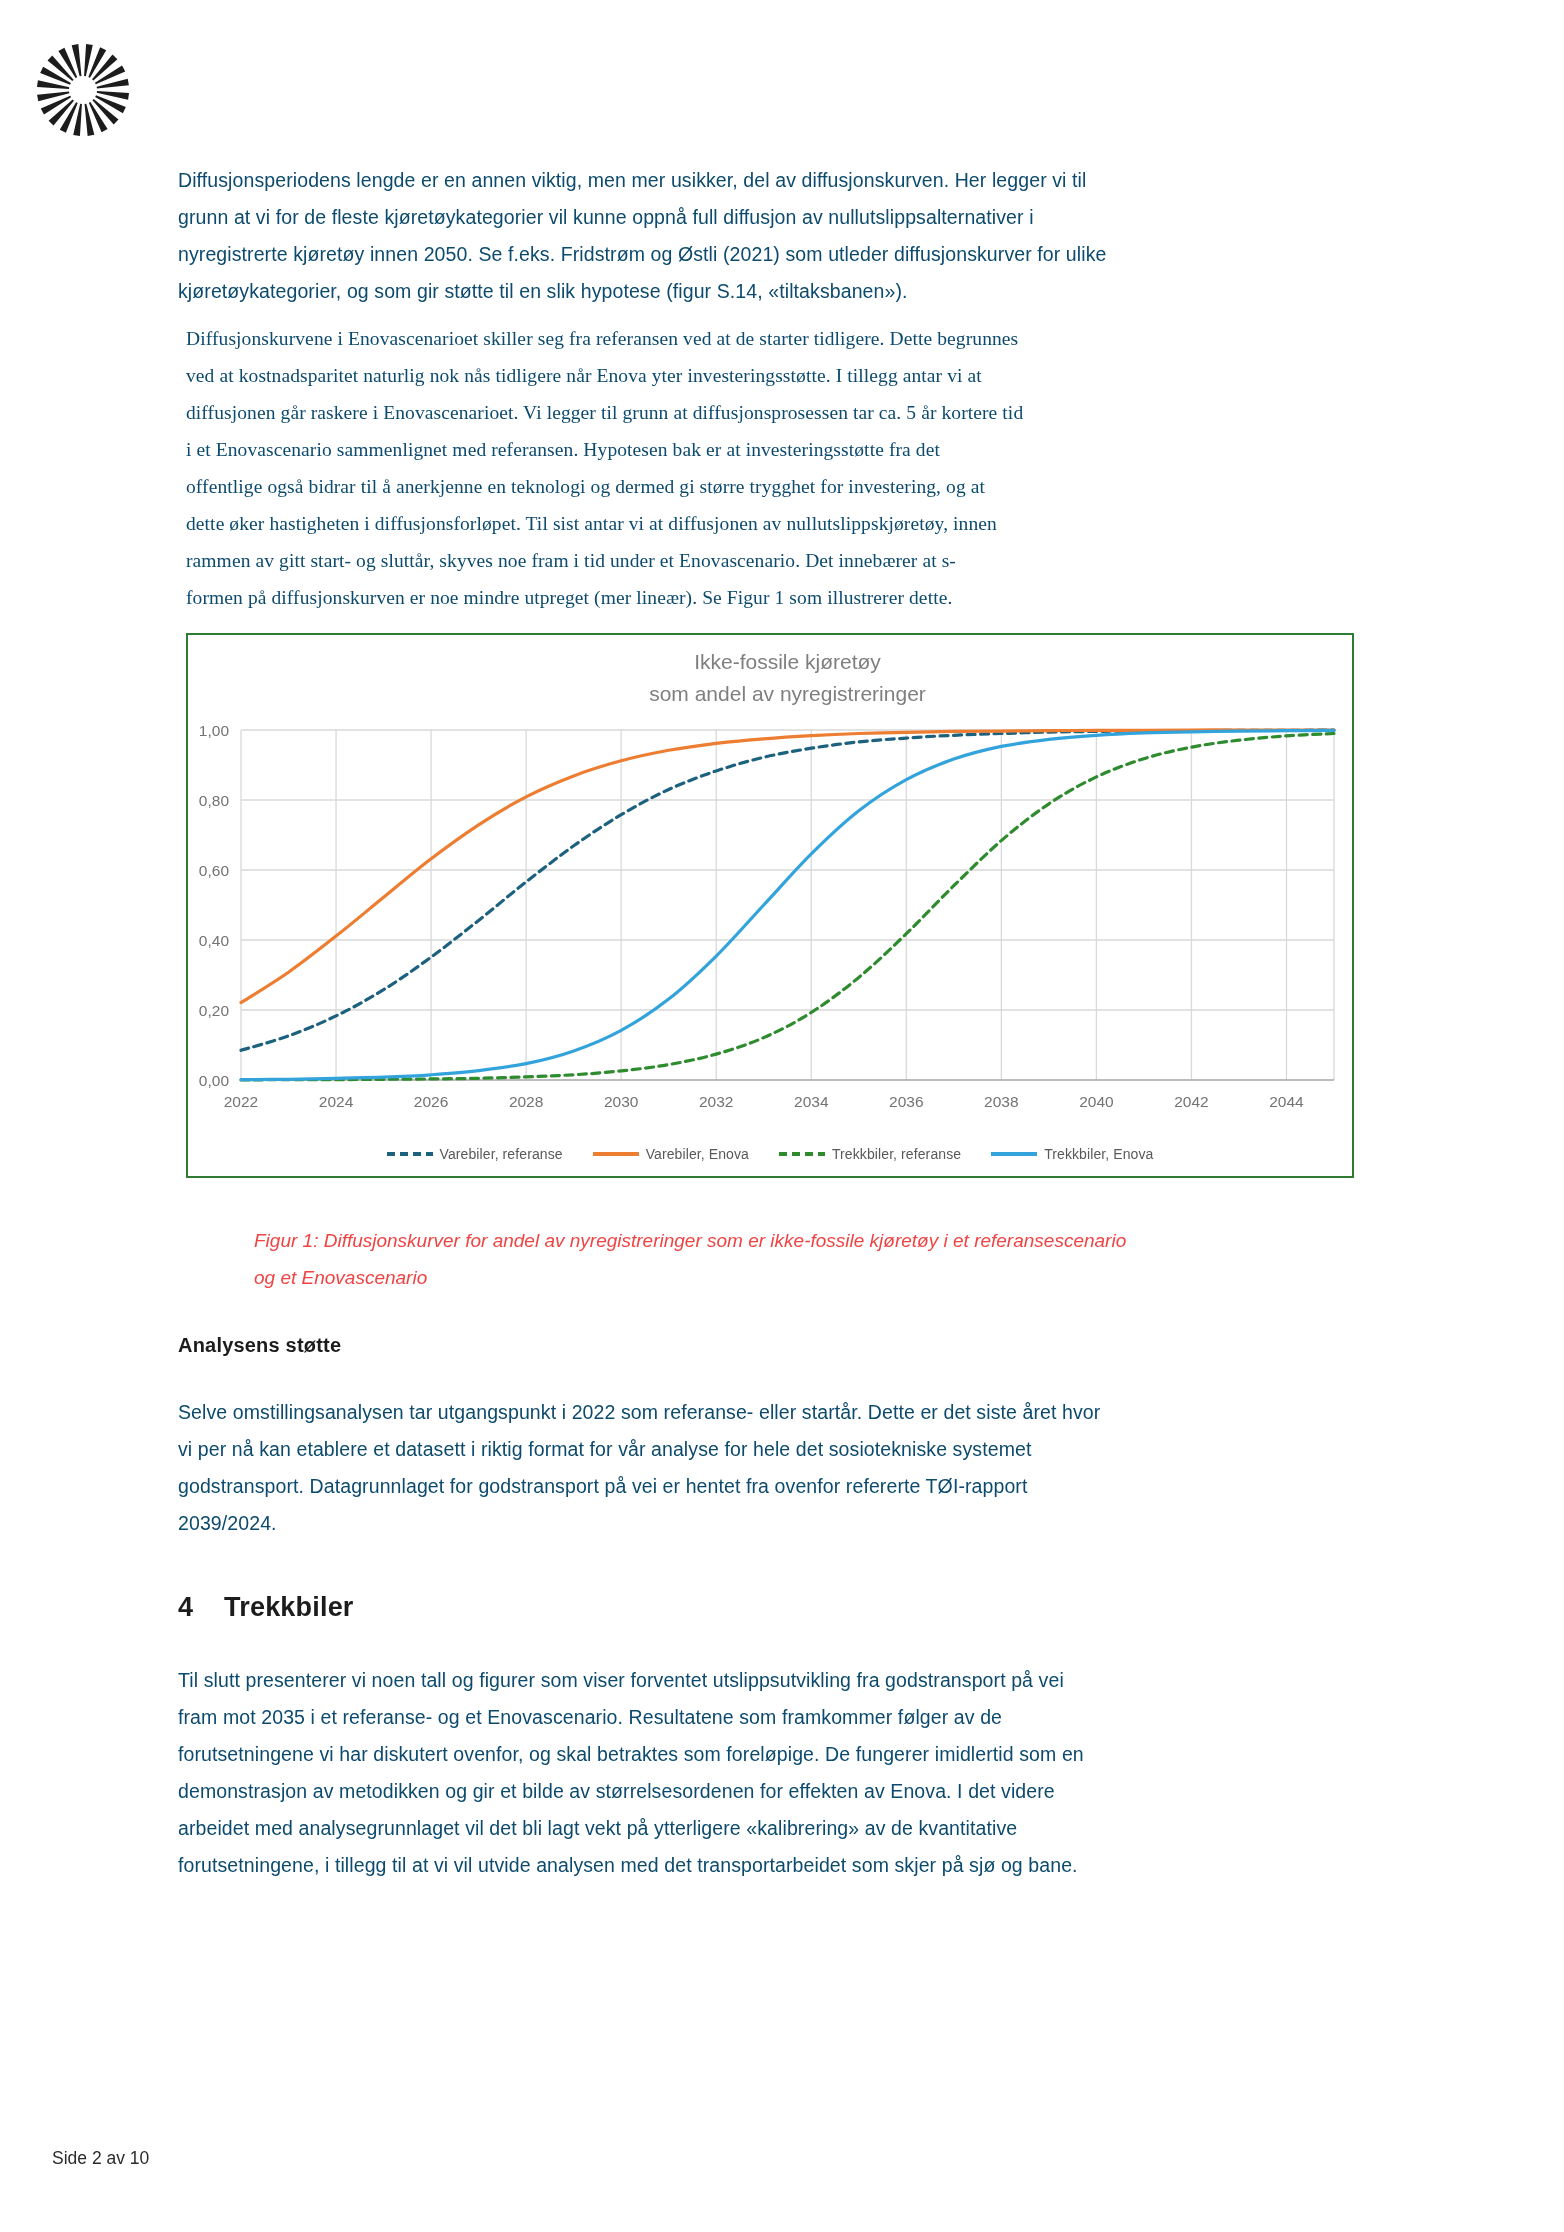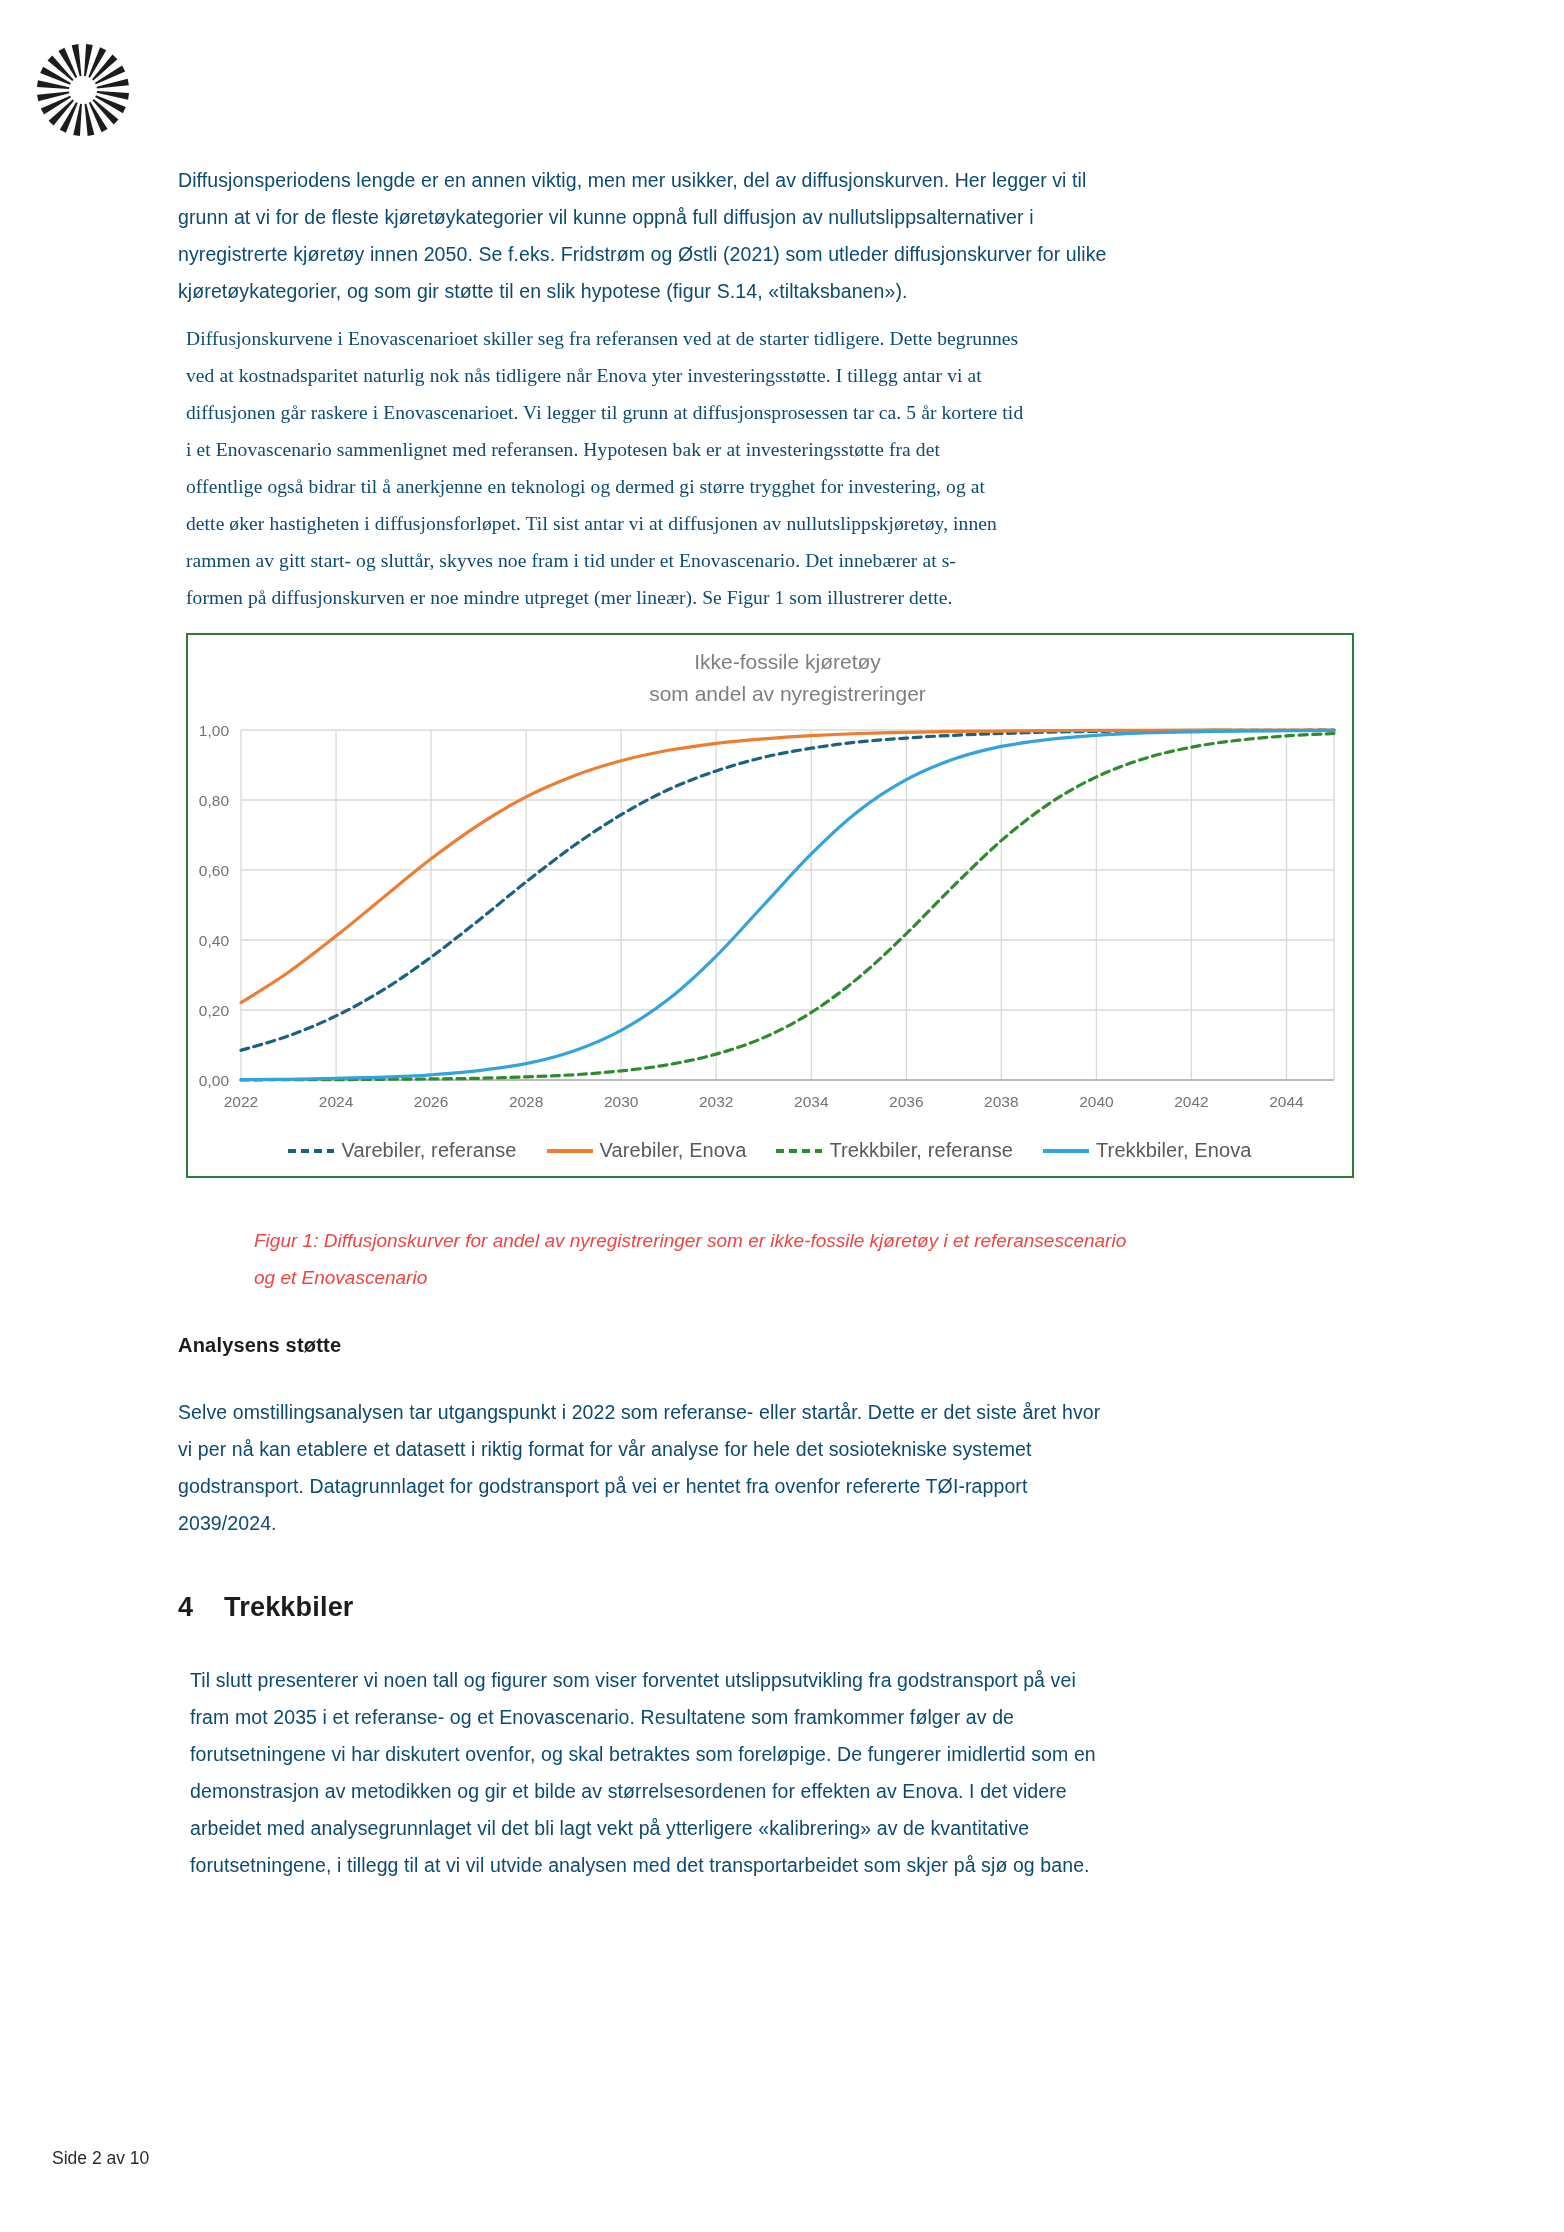--- a/index.html
+++ b/index.html
@@ -24,21 +24,21 @@
     left:178px;top:633px;width:1168px;height:545px;
     border:2px solid #2f7b33;box-sizing:border-box;background:#ffffff;
   }
   #chart-svg{display:block;width:1164px;height:541px;}
   #legend-row{
     position:absolute;left:0;right:0;bottom:14px;
     display:flex;justify-content:center;align-items:center;gap:30px;
   }
   .legend-item{display:flex;align-items:center;gap:7px;}
   .legend-swatch{width:46px;height:4px;}
-  .legend-label{font-size:20px;color:#595959;letter-spacing:0.1px;}
+  .legend-label{font-size:14px;color:#595959;letter-spacing:0.1px;}
 </style>
 </head>
 <body>
 
 <svg id="logo-svg" class="abs" style="left:33px;top:40px;" width="100" height="100" viewBox="0 0 100 100">
     <polygon points="63.74,52.84 63.99,51.06 96.03,53.04 95.08,59.77" fill="#1c1c1c"></polygon>
     <polygon points="62.19,56.95 62.98,55.33 92.83,67.11 89.85,73.22" fill="#1c1c1c"></polygon>
     <polygon points="59.45,60.37 60.70,59.08 85.45,79.51 80.73,84.40" fill="#1c1c1c"></polygon>
     <polygon points="55.78,62.78 57.37,61.94 74.60,89.02 68.59,92.21" fill="#1c1c1c"></polygon>
     <polygon points="51.54,63.94 53.32,63.63 61.34,94.71 54.64,95.89" fill="#1c1c1c"></polygon>
@@ -154,20 +154,20 @@
 
 <div class="abs body-text" style="left:178px;top:1394px;">Selve omstillingsanalysen tar utgangspunkt i 2022 som referanse- eller startår. Dette er det siste året hvor
 vi per nå kan etablere et datasett i riktig format for vår analyse for hele det sosiotekniske systemet
 godstransport. Datagrunnlaget for godstransport på vei er hentet fra ovenfor refererte TØI-rapport
 2039/2024.</div>
 
 <div class="abs h2" style="left:178px;top:1592px;">
   <span class="num">4</span><span>Trekkbiler</span>
 </div>
 
-<div class="abs body-text" style="left:178px;top:1662px;margin-left:12px;">Til slutt presenterer vi noen tall og figurer som viser forventet utslippsutvikling fra godstransport på vei
+<div class="abs body-text" style="left:178px;top:1662px;">Til slutt presenterer vi noen tall og figurer som viser forventet utslippsutvikling fra godstransport på vei
 fram mot 2035 i et referanse- og et Enovascenario. Resultatene som framkommer følger av de
 forutsetningene vi har diskutert ovenfor, og skal betraktes som foreløpige. De fungerer imidlertid som en
 demonstrasjon av metodikken og gir et bilde av størrelsesordenen for effekten av Enova. I det videre
 arbeidet med analysegrunnlaget vil det bli lagt vekt på ytterligere «kalibrering» av de kvantitative
 forutsetningene, i tillegg til at vi vil utvide analysen med det transportarbeidet som skjer på sjø og bane.</div>
 
 <div class="abs footer" style="left:52px;top:2148px;">Side 2 av 10</div>
 
 </body></html>

